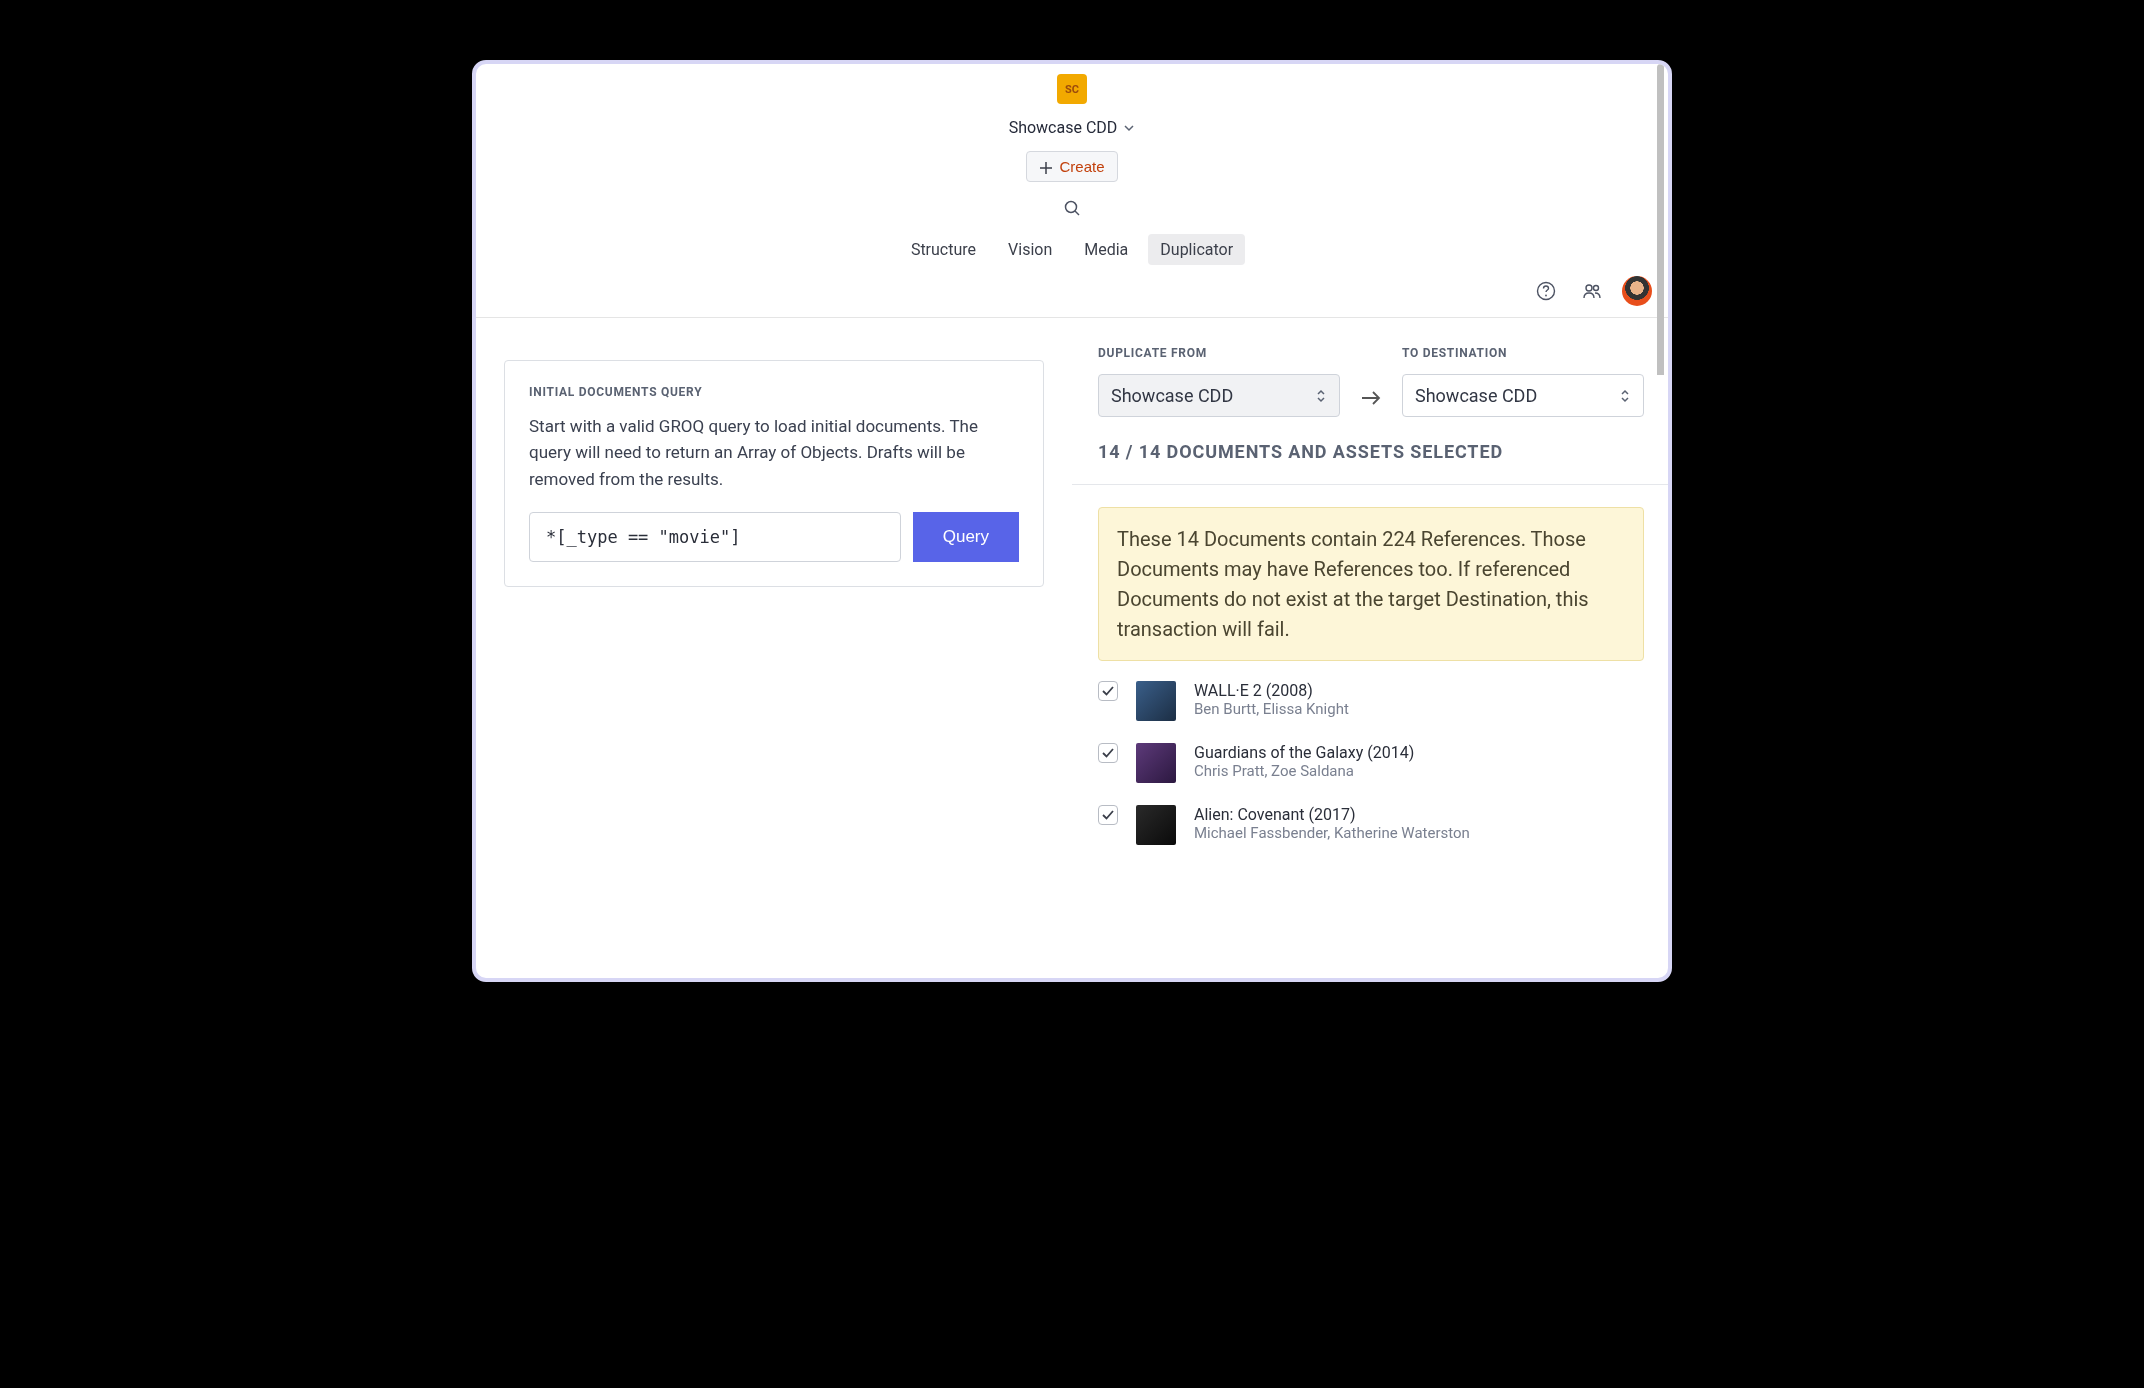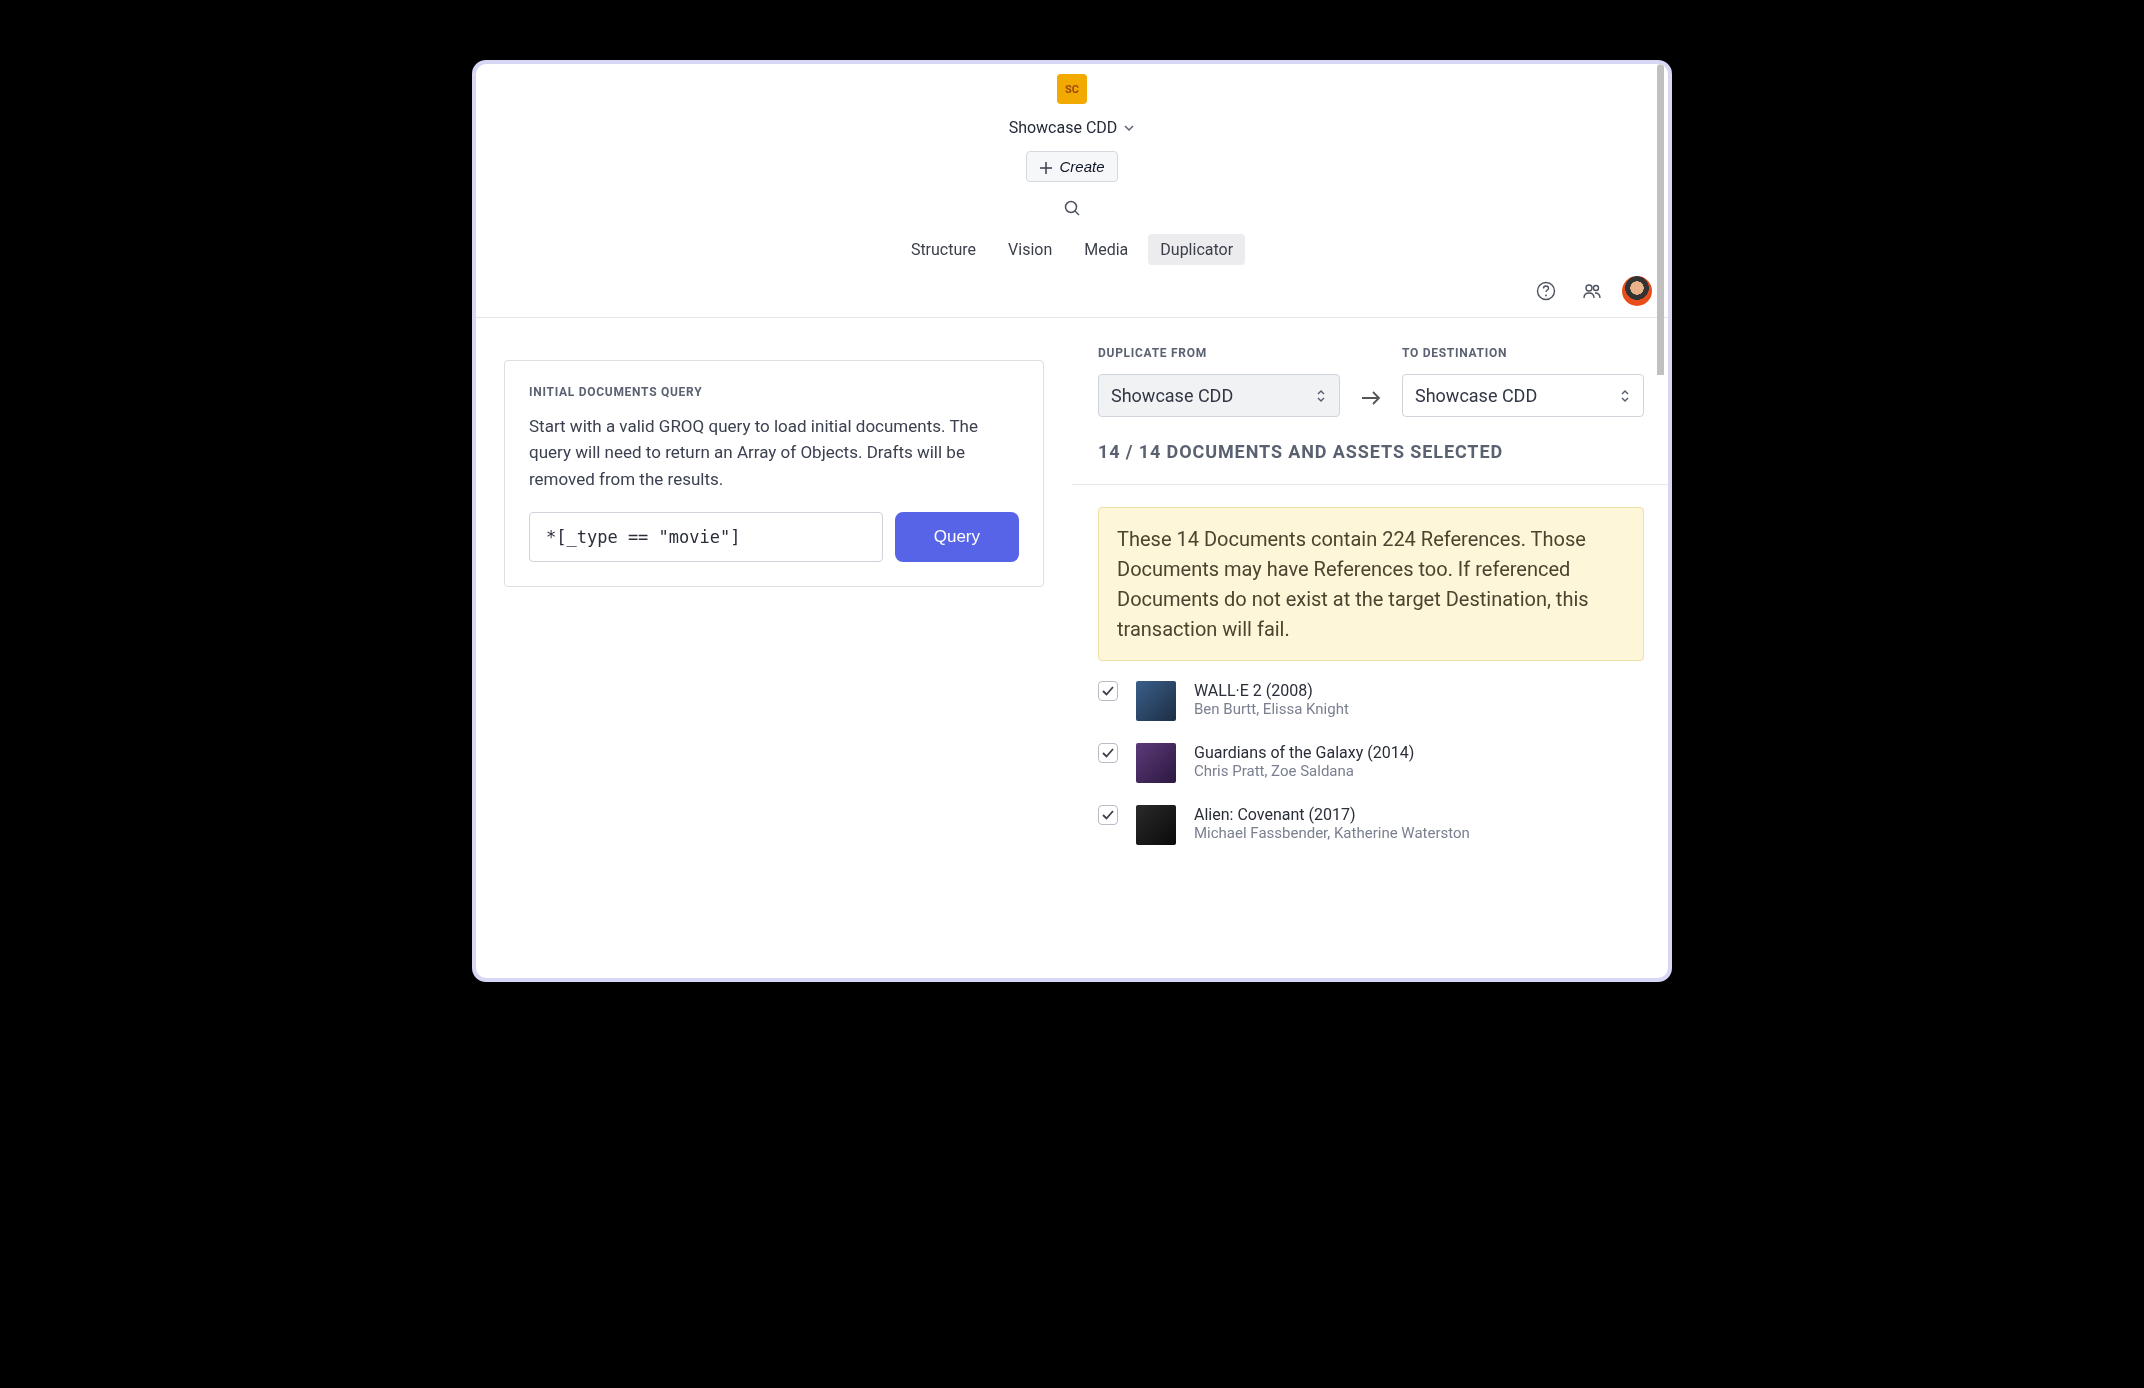--- a/index.html
+++ b/index.html
@@ -60,23 +60,22 @@
 .chev { width: 12px; height: 12px; }
 .create-btn {
   display: flex;
   align-items: flex-end;
   gap: 6px;
   border: 1px solid #d5d8de;
   background: #f6f7f9;
   border-radius: 4px;
   padding: 6px 12px;
   font-size: 15px;
-  color: #0f172a;
-  cursor: pointer;
-  font-style: italic;
+  color: #c2410c;
+  cursor: pointer;
 }
 .icon-btn {
   width: 32px; height: 32px;
   display: flex; align-items: center; justify-content: center;
   border-radius: 4px; cursor: pointer;
   color: #4c5262;
 }
 .nav {
   display: flex;
   gap: 8px;
@@ -129,22 +128,22 @@
   border-radius: 4px;
   padding: 14px 16px;
   font-family: ui-monospace, Menlo, monospace;
   font-size: 17px;
   color: #2a2e39;
 }
 .query-btn {
   background: #5864e8;
   color: #fff;
   border: none;
-  border-radius: 8px;
-  padding: 0 39px;
+  border-radius: 0;
+  padding: 0 30px;
   font-size: 17px;
   font-weight: 500;
   cursor: pointer;
 }
 .dup-row {
   display: flex;
   align-items: flex-end;
   gap: 20px;
   margin-bottom: 24px;
 }

